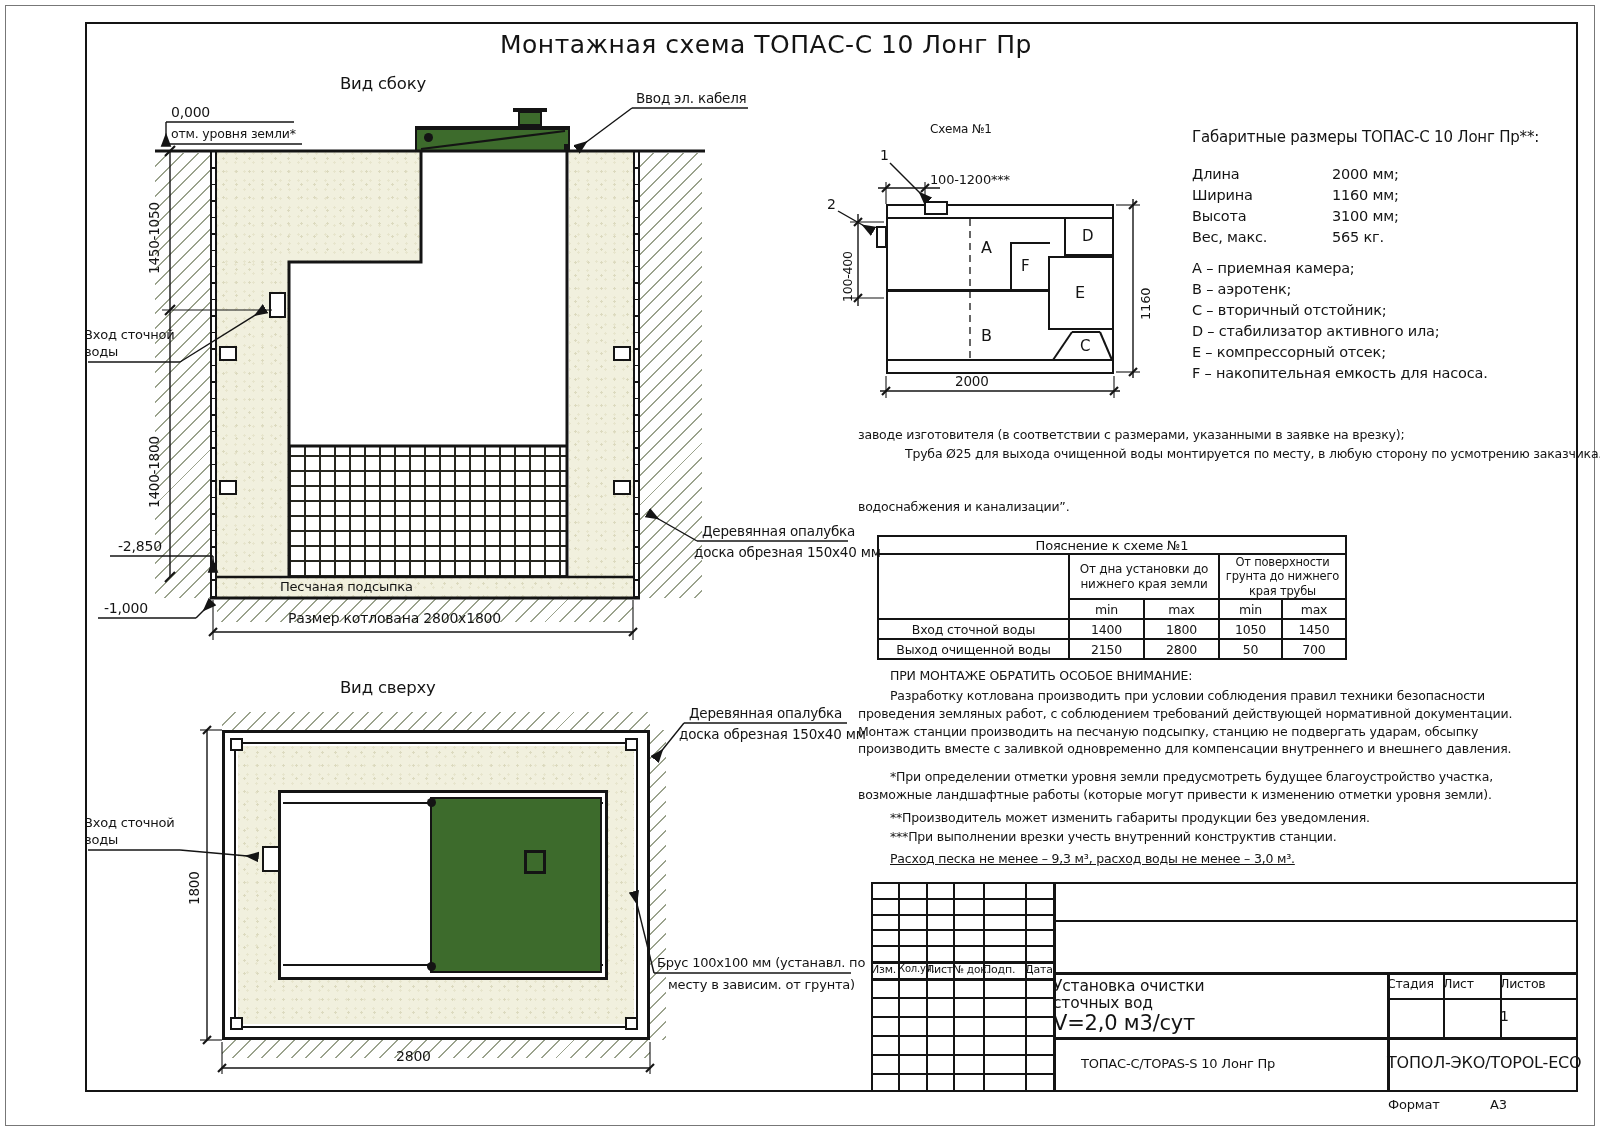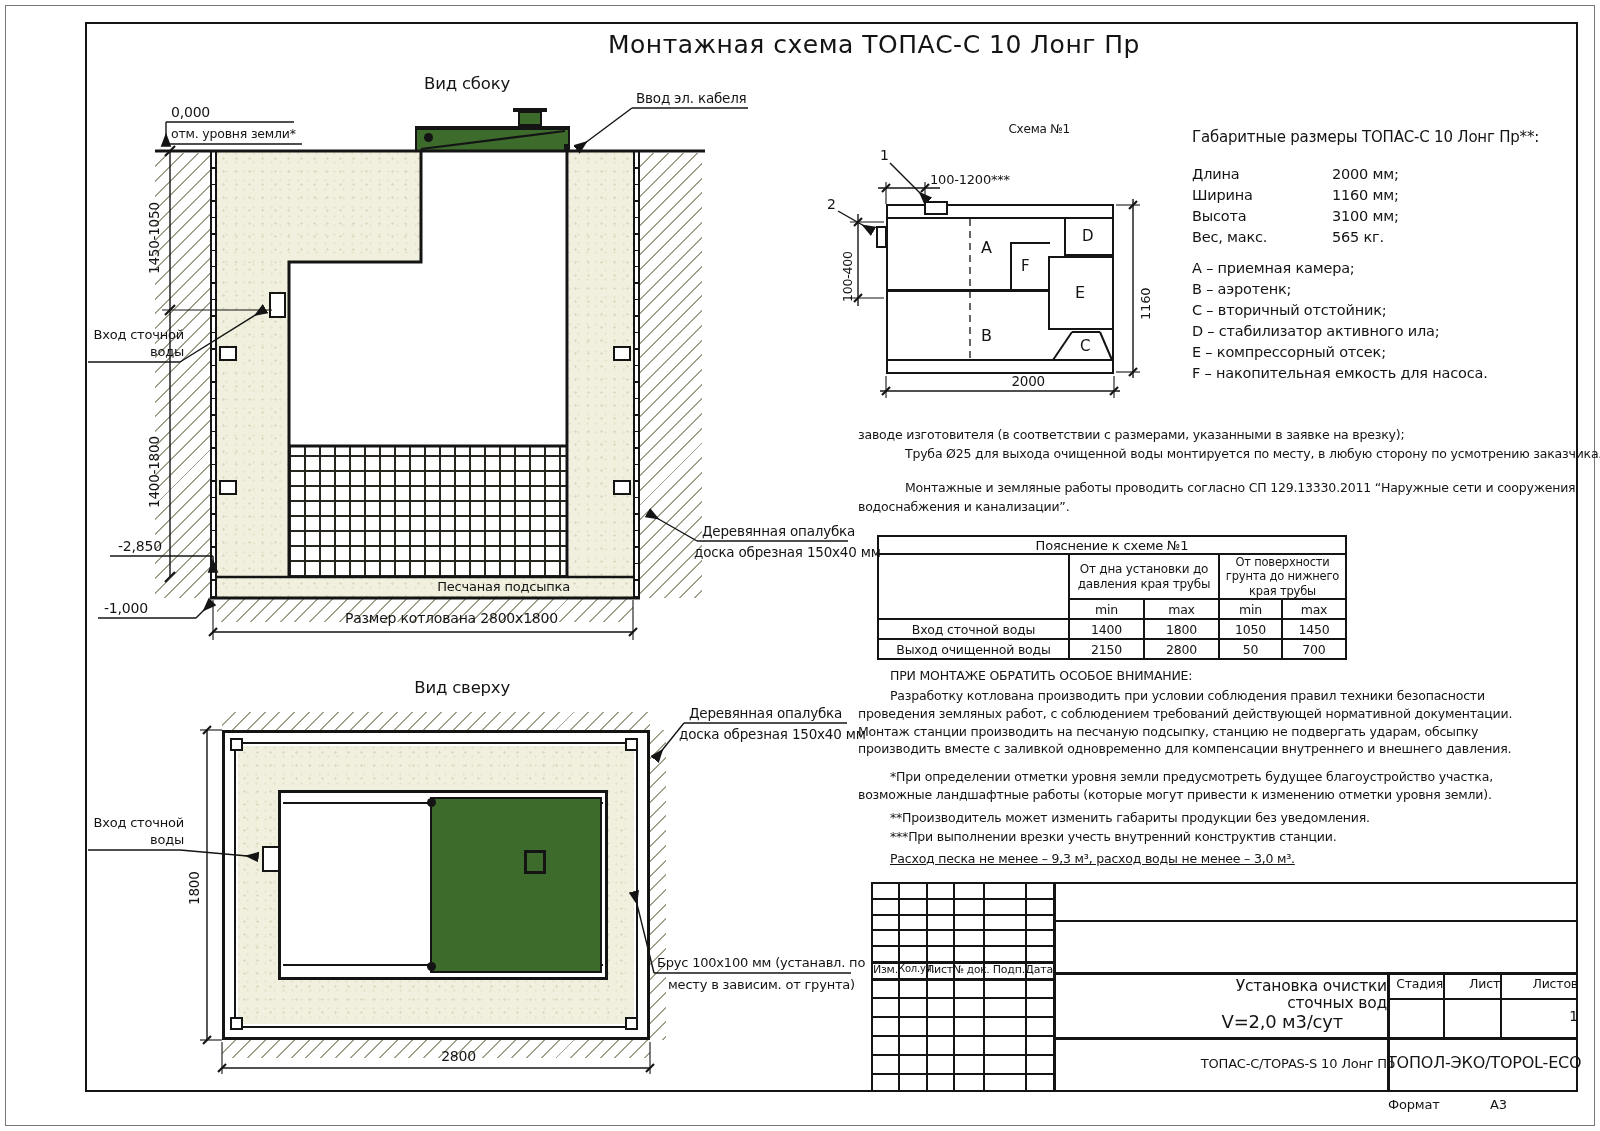--- a/index.html
+++ b/index.html
@@ -1,19 +1,19 @@
 <!DOCTYPE html>
 <html style="--green: #3d6b2c; --sand: #f1f0de; --line: #141414; --hatch: #9aa28c;"><head>
 <meta charset="utf-8">
 <style>
   html,body{margin:0;padding:0;background:#e9e9e9;font-family:"DejaVu Sans",sans-serif;color:#141414}
   #sheet{position:relative;width:1600px;height:1131px;background:#fff;overflow:hidden;margin:0 auto}
   .t{position:absolute;white-space:nowrap;line-height:1.2;letter-spacing:-0.2px}
   .vt{position:absolute;white-space:nowrap;letter-spacing:-0.2px;transform-origin:0 0;transform:rotate(-90deg)}
-  .c{text-align:right}
+  .c{text-align:left}
   .ln{position:absolute;background:#141414}
   .box{position:absolute;border:2px solid #141414;background:#fff;box-sizing:border-box}
   .sand{position:absolute;background-color:var(--sand,#f1f0de);
         background-image:radial-gradient(#dcdabf 1px,transparent 1.3px),radial-gradient(#e7e5cd 1px,transparent 1.3px);
         background-size:13px 13px,9px 9px;background-position:0 0,5px 6px}
   .hatch{position:absolute;background:repeating-linear-gradient(135deg,transparent 0 9px,var(--hatch,#9aa28c) 9px 10.4px)}
   .grid{position:absolute;background-color:#fff;
         background-image:repeating-linear-gradient(0deg,#26261f 0 2px,transparent 2px 15px),
                          repeating-linear-gradient(90deg,#26261f 0 2px,transparent 2px 15px)}
   .plank{position:absolute;background:repeating-linear-gradient(180deg,#fff 0 15px,#141414 15px 16.5px);
@@ -97,21 +97,21 @@
         <col style="width:75px">
         <col style="width:63px">
         <col style="width:64px">
       </colgroup>
     <tbody>
         <tr style="height:18px">
           <td colspan="5" style="font-size:13px">Пояснение к схеме №1</td>
         </tr>
     <tr style="height:44px">
       <td rowspan="2"></td>
-      <td colspan="2" style="font-size:12px;line-height:1.25;white-space:normal">От дна установки до давления края трубы</td>
+      <td colspan="2" style="font-size:12px;line-height:1.25;white-space:normal">От дна установки до нижнего края земли</td>
       <td colspan="2" style="font-size:11.5px;line-height:1.25;white-space:normal">От поверхности грунта до нижнего края трубы</td>
     </tr>
     <tr style="height:20px">
       <td>min</td>
       <td>max</td>
       <td>min</td>
       <td>max</td>
     </tr>
     <tr style="height:20px">
       <td>Вход сточной воды</td>
@@ -160,21 +160,21 @@
   <div class="ln z3" style="left:1387px;top:998px;width:191px;height:2px"></div>
 
   <div class="t c" style="left:871px;top:963px;width:27px;font-size:11px">Изм.</div>
   <div class="t c" style="left:898px;top:963px;width:28px;font-size:10px">Кол.уч.</div>
   <div class="t c" style="left:926px;top:963px;width:27px;font-size:11px">Лист</div>
   <div class="t c" style="left:953px;top:963px;width:30px;font-size:10.5px">№ док.</div>
   <div class="t c" style="left:983px;top:963px;width:42px;font-size:11px">Подп.</div>
   <div class="t c" style="left:1025px;top:963px;width:28px;font-size:11px">Дата</div>
   <div class="t c" style="left:1053px;top:977px;width:334px;font-size:15.5px">Установка очистки</div>
   <div class="t c" style="left:1053px;top:994px;width:334px;font-size:15.5px">сточных вод</div>
-  <div class="t c" style="left:1053px;top:1011px;width:290px;font-size:18px">V=2,0 м3/сут</div>
+  <div class="t c" style="left:1053px;top:1011px;width:290px;font-size:21px">V=2,0 м3/сут</div>
   <div class="t c" style="left:1387px;top:976px;width:56px;font-size:12.5px">Стадия</div>
   <div class="t c" style="left:1443px;top:976px;width:57px;font-size:12.5px">Лист</div>
   <div class="t c" style="left:1500px;top:976px;width:78px;font-size:12.5px">Листов</div>
   <div class="t c" style="left:1500px;top:1008px;width:78px;font-size:14px">1</div>
   <div class="t c" style="left:1081px;top:1056px;width:314px;font-size:13px">ТОПАС-С/TOPAS-S 10 Лонг Пр</div>
   <div class="t c" style="left:1387px;top:1053px;width:191px;font-size:16px">ТОПОЛ-ЭКО/TOPOL-ECO</div>
   <div class="t" style="left:1388px;top:1097px;font-size:13px">Формат</div>
   <div class="t" style="left:1490px;top:1097px;font-size:13px">А3</div>
 
   <svg class="ov z5" width="1600" height="1131" viewBox="0 0 1600 1131">
@@ -323,21 +323,20 @@
   <div class="t" style="left:1332px;top:229px;font-size:14.5px">565 кг.</div>
   <div class="t" style="left:1192px;top:260px;font-size:14.5px">A – приемная камера;</div>
   <div class="t" style="left:1192px;top:281px;font-size:14.5px">B – аэротенк;</div>
   <div class="t" style="left:1192px;top:302px;font-size:14.5px">C – вторичный отстойник;</div>
   <div class="t" style="left:1192px;top:323px;font-size:14.5px">D – стабилизатор активного ила;</div>
   <div class="t" style="left:1192px;top:344px;font-size:14.5px">E – компрессорный отсек;</div>
   <div class="t" style="left:1192px;top:365px;font-size:14.5px">F – накопительная емкость для насоса.</div>
 
   <div class="t" style="left:858px;top:427px;font-size:12.5px">заводе изготовителя (в соответствии с размерами, указанными в заявке на врезку);</div>
   <div class="t" style="left:905px;top:446px;font-size:12.5px">Труба Ø25 для выхода очищенной воды монтируется по месту, в любую сторону по усмотрению заказчика.</div>
-  <div class="t" style="left:905px;top:480px;font-size:12.5px">Монтажные и земляные работы проводить согласно СП 129.13330.2011 “Наружные сети и сооружения</div>
   <div class="t" style="left:858px;top:499px;font-size:12.5px">водоснабжения и канализации”.</div>
 
   <div class="t" style="left:890px;top:668px;font-size:12.5px">ПРИ МОНТАЖЕ ОБРАТИТЬ ОСОБОЕ ВНИМАНИЕ:</div>
   <div class="para" style="left:858px;top:687px;width:678px;text-indent:32px">Разработку котлована производить при условии соблюдения правил техники безопасности проведения земляных работ, с соблюдением требований действующей нормативной документации. Монтаж станции производить на песчаную подсыпку, станцию не подвергать ударам, обсыпку производить вместе с заливкой одновременно для компенсации внутреннего и внешнего давления.</div>
   <div class="para" style="left:858px;top:768px;width:684px;text-indent:32px">*При определении отметки уровня земли предусмотреть будущее благоустройство участка, возможные ландшафтные работы (которые могут привести к изменению отметки уровня земли).</div>
   <div class="t" style="left:890px;top:810px;font-size:12.5px">**Производитель может изменить габариты продукции без уведомления.</div>
   <div class="t" style="left:890px;top:829px;font-size:12.5px">***При выполнении врезки учесть внутренний конструктив станции.</div>
   <div class="t" style="left:890px;top:851px;font-size:12.5px;text-decoration:underline">Расход песка не менее – 9,3 м³, расход воды не менее – 3,0 м³.</div>
 
 </div>

